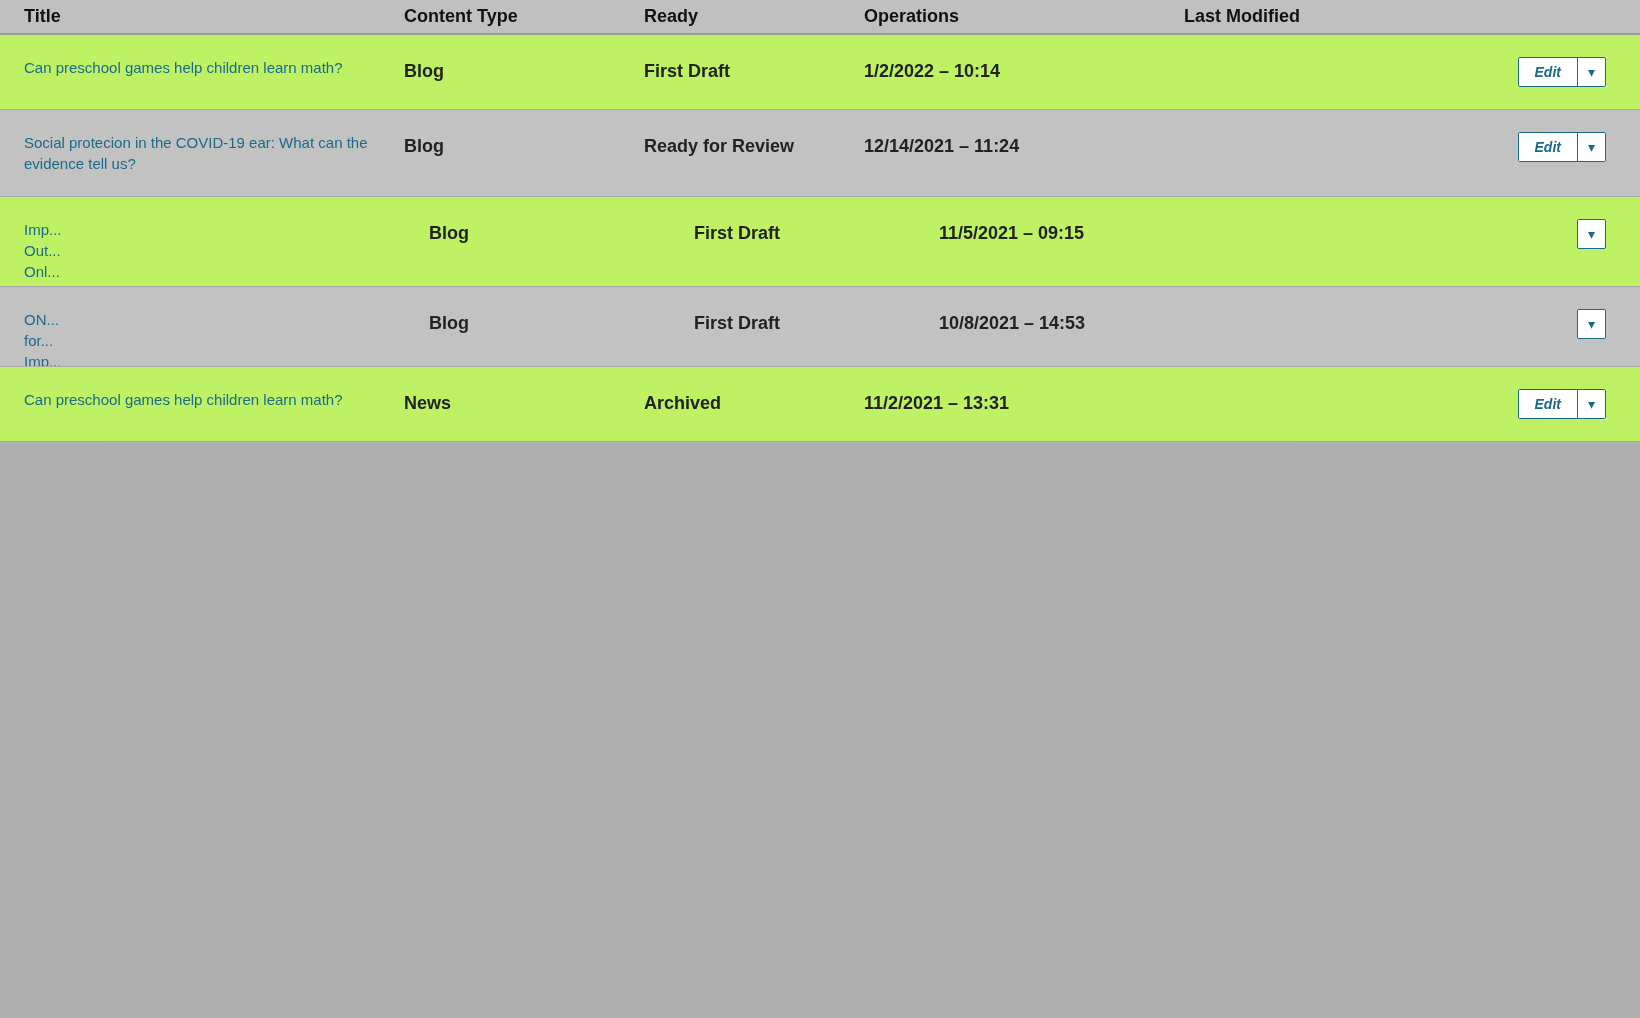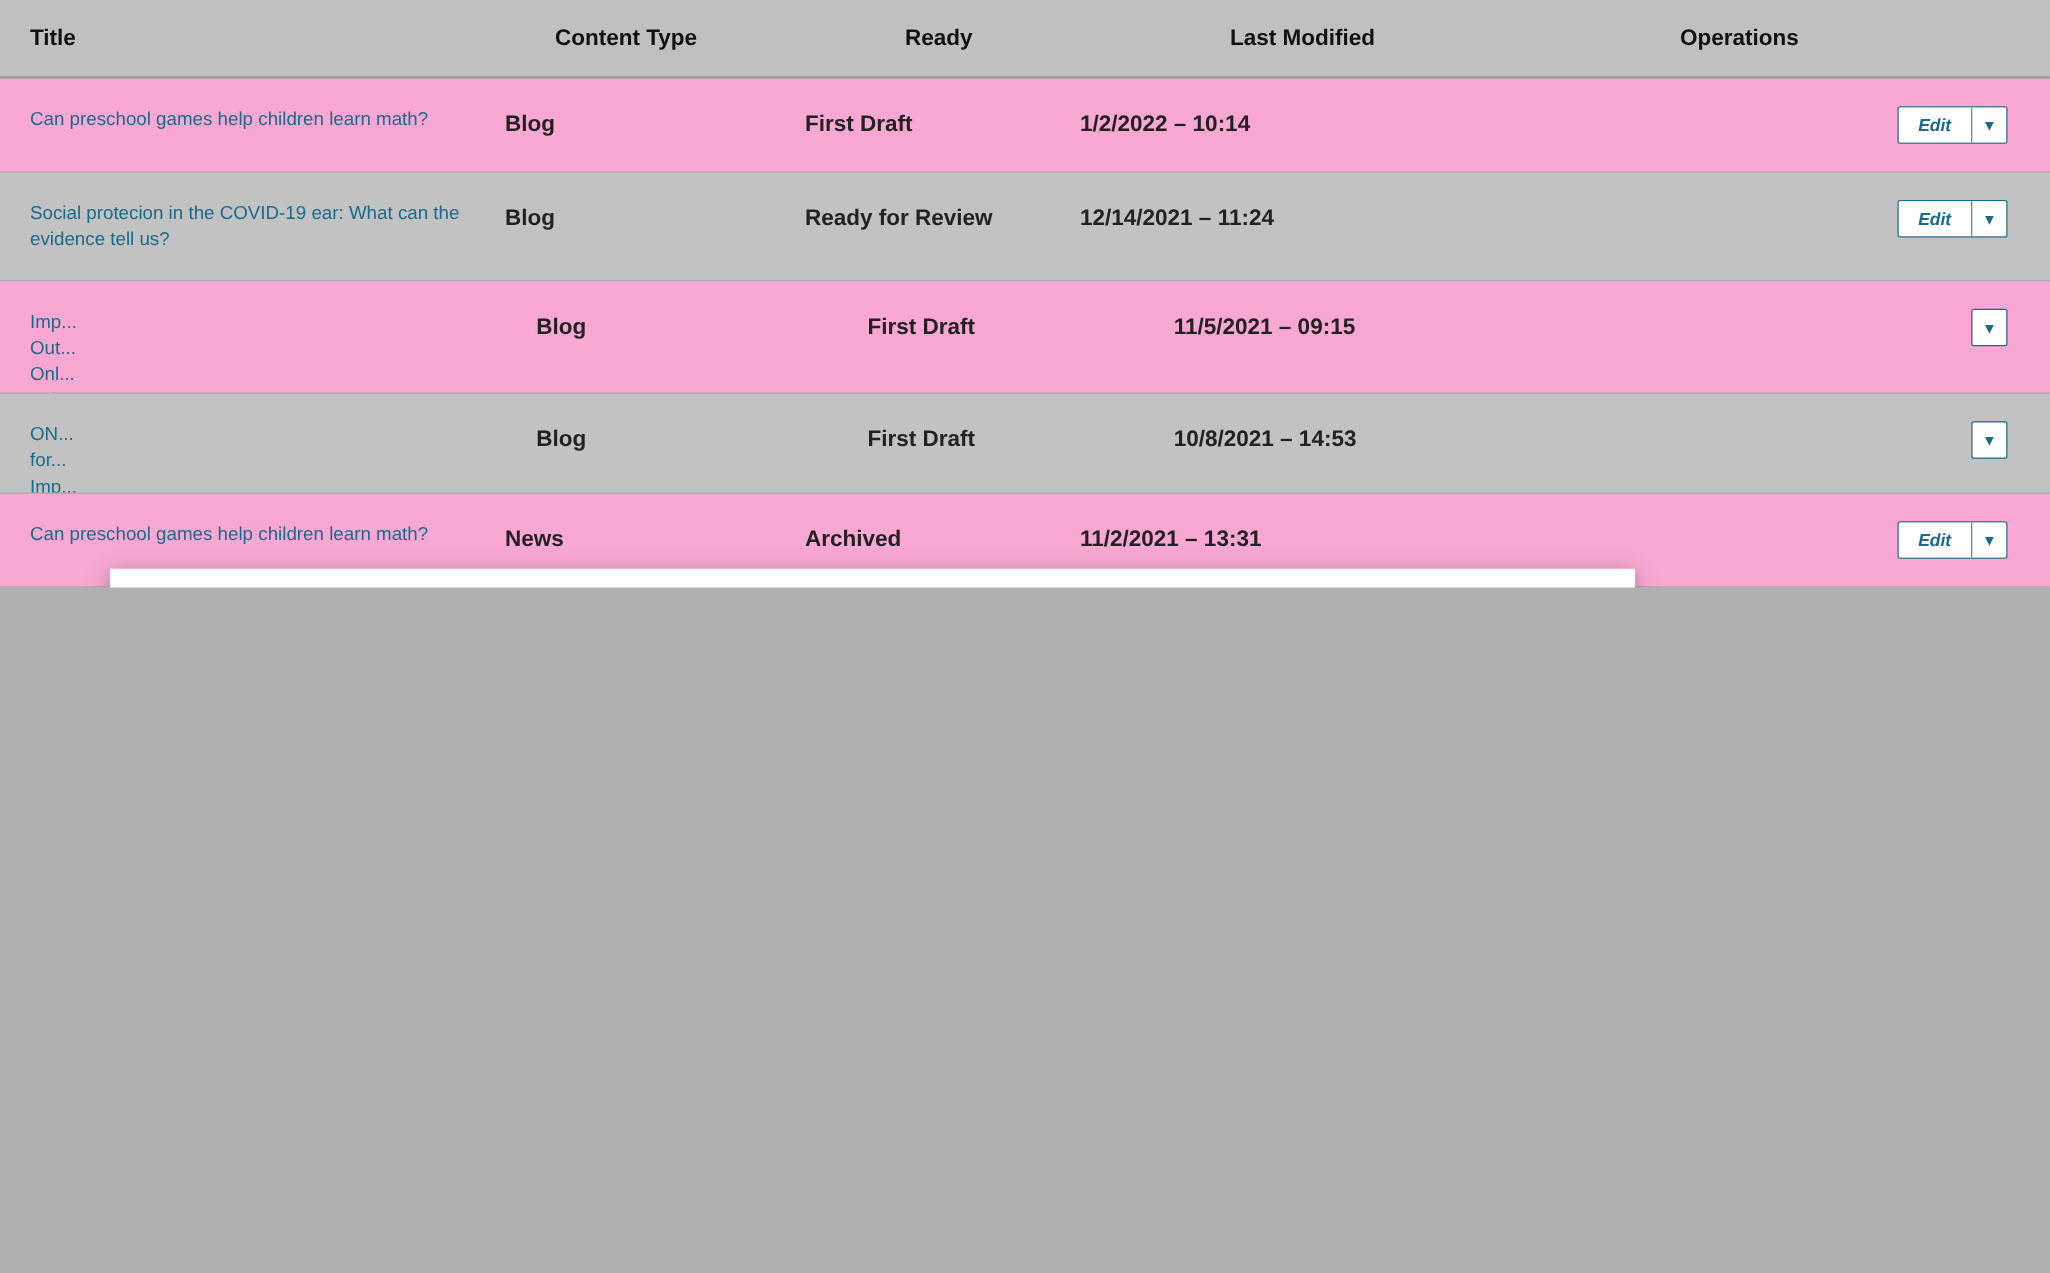--- a/index.html
+++ b/index.html
@@ -13,39 +13,38 @@
     .table-container {
       width: 100%;
       position: relative;
     }
 
     
     .table-header {
       display: grid;
       grid-template-columns: 380px 240px 220px 320px 1fr;
       background: #c0c0c0;
-      padding: 20px 24px;
+      padding: 6px 24px;
       border-bottom: 2px solid #999;
-      gap: 40px;
     }
     .table-header .col-header {
       font-weight: bold;
       font-size: 18px;
       color: #111;
     }
 
     
     .table-body {
       width: 100%;
     }
     .table-row {
       display: grid;
       grid-template-columns: 380px 240px 220px 320px 1fr;
       padding: 22px 24px;
-      background: #f9a8d4;
+      background: #bef264;
       border-bottom: 1px solid #aaa;
       align-items: start;
     }
     .table-row:nth-child(even) {
       background: #c2c2c2;
     }
 
     .cell-title a {
       color: #1a6a8a;
       text-decoration: none;
@@ -249,22 +248,22 @@
   </style>
 </head>
 <body>
 
 <div class="table-container">
 
   <div class="table-header">
     <div class="col-header">Title</div>
     <div class="col-header">Content Type</div>
     <div class="col-header">Ready</div>
+    <div class="col-header">Operations</div>
     <div class="col-header">Last Modified</div>
-    <div class="col-header">Operations</div>
   </div>
 
   <div class="table-body">
 
     <div class="table-row">
       <div class="cell-title">
         <a href="#">Can preschool games help children learn math?</a>
       </div>
       <div class="cell-content-type">Blog</div>
       <div class="cell-status">First Draft</div>

